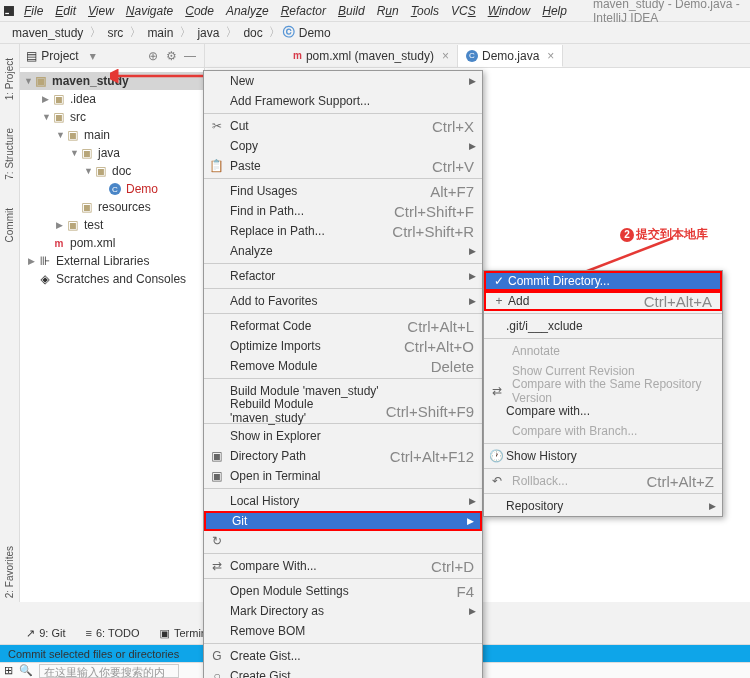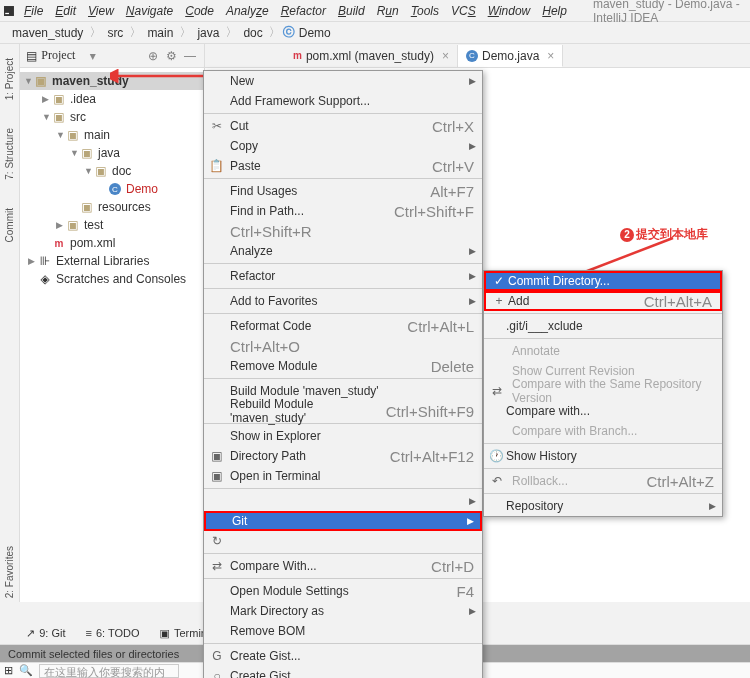--- a/index.html
+++ b/index.html
@@ -16,21 +16,21 @@
     .bc-sep { color: #999; padding: 0 2px; }
     .bc-icon { color: #5896d6; font-weight: bold; }
     
     .main { display: flex; height: calc(100% - 120px); }
     
     .left-tabs { width: 20px; background: #f2f2f2; border-right: 1px solid #ddd; display: flex; flex-direction: column; align-items: center; gap: 20px; padding-top: 10px; }
     .left-tab { writing-mode: vertical-rl; transform: rotate(180deg); font-size: 10px; color: #555; cursor: pointer; padding: 4px 2px; }
     
     .project-panel { width: 185px; background: #fff; border-right: 1px solid #ddd; }
     .project-header { display: flex; align-items: center; height: 24px; background: #f2f2f2; border-bottom: 1px solid #ddd; padding: 0 6px; gap: 4px; }
-    .project-header-text { flex: 1; font-family: Liberation Serif, serif; }
+    .project-header-text { flex: 1; }
     .toolbar-icon { width: 14px; height: 14px; cursor: pointer; opacity: 0.6; }
     
     .tree { padding: 4px 0; }
     .tree-row { display: flex; align-items: center; height: 18px; padding: 0 4px; cursor: pointer; }
     .tree-row.selected { background: #d5d5d5; font-weight: bold; }
     .tree-indent { display: inline-block; }
     .tree-arrow { width: 10px; display: inline-block; color: #888; font-size: 9px; }
     .tree-icon { width: 14px; height: 12px; display: inline-flex; align-items: center; justify-content: center; margin-right: 4px; }
     .folder-icon { color: #b8a679; }
     .file-icon-m { color: #d73a49; font-weight: bold; font-size: 10px; }
@@ -58,21 +58,21 @@
     .cm-item.highlighted .cm-icon { color: #fff; }
     .cm-redbox { border: 2px solid red; margin: 0; }
     
     .submenu { position: absolute; left: 483px; top: 270px; width: 240px; background: #f2f2f2; border: 1px solid #999; box-shadow: 2px 2px 6px rgba(0,0,0,0.3); z-index: 11; }
     .submenu .cm-item { padding-left: 22px; }
     .cm-item.disabled { color: #aaa; padding-left: 28px; }
     
     .bottom-tabs { position: absolute; bottom: 34px; left: 20px; display: flex; align-items: center; height: 22px; gap: 8px; }
     .bottom-tab { display: flex; align-items: center; gap: 4px; padding: 2px 6px; font-size: 11px; cursor: pointer; }
     
-    .status-bar { position: absolute; bottom: 16px; left: 0; width: 100%; height: 18px; background: #a3a3a3; border-top: 1px solid #ddd; display: flex; align-items: center; padding: 0 8px; font-size: 11px; }
+    .status-bar { position: absolute; bottom: 16px; left: 0; width: 100%; height: 18px; background: #0ea5e9; border-top: 1px solid #ddd; display: flex; align-items: center; padding: 0 8px; font-size: 11px; }
     
     .taskbar { position: absolute; bottom: 0; left: 0; width: 100%; height: 16px; background: #fafafa; border-top: 1px solid #ddd; display: flex; align-items: center; padding: 0 4px; gap: 6px; font-size: 11px; }
     .search-box { border: 1px solid #ccc; padding: 0 4px; height: 14px; width: 140px; color: #999; }
     
     .annotation { position: absolute; color: #e53935; font-size: 12px; font-weight: bold; pointer-events: none; }
     .ann-circle { display: inline-block; width: 14px; height: 14px; border-radius: 50%; background: #e53935; color: #fff; text-align: center; line-height: 14px; font-size: 10px; margin-right: 2px; }
     .arrow-red { position: absolute; pointer-events: none; }
   </style>
 </head>
 <body>
@@ -262,20 +262,21 @@
     <div class="cm-sep"></div>
     <div class="cm-item">
       <span class="cm-label">Find Usages</span>
       <span class="cm-shortcut">Alt+F7</span>
     </div>
     <div class="cm-item">
       <span class="cm-label">Find in Path...</span>
       <span class="cm-shortcut">Ctrl+Shift+F</span>
     </div>
     <div class="cm-item">
+      <span class="cm-label">Replace in Path...</span>
       <span class="cm-shortcut">Ctrl+Shift+R</span>
     </div>
     <div class="cm-item">
       <span class="cm-label">Analyze</span>
       <span class="cm-arrow">▶</span>
     </div>
     <div class="cm-sep"></div>
     <div class="cm-item">
       <span class="cm-label">Refactor</span>
       <span class="cm-arrow">▶</span>
@@ -284,20 +285,21 @@
     <div class="cm-item">
       <span class="cm-label">Add to Favorites</span>
       <span class="cm-arrow">▶</span>
     </div>
     <div class="cm-sep"></div>
     <div class="cm-item">
       <span class="cm-label">Reformat Code</span>
       <span class="cm-shortcut">Ctrl+Alt+L</span>
     </div>
     <div class="cm-item">
+      <span class="cm-label">Optimize Imports</span>
       <span class="cm-shortcut">Ctrl+Alt+O</span>
     </div>
     <div class="cm-item">
       <span class="cm-label">Remove Module</span>
       <span class="cm-shortcut">Delete</span>
     </div>
     <div class="cm-sep"></div>
     <div class="cm-item">
       <span class="cm-label">Build Module 'maven_study'</span>
     </div>
@@ -313,20 +315,21 @@
       <span class="cm-icon">▣</span>
       <span class="cm-label">Directory Path</span>
       <span class="cm-shortcut">Ctrl+Alt+F12</span>
     </div>
     <div class="cm-item">
       <span class="cm-icon">▣</span>
       <span class="cm-label">Open in Terminal</span>
     </div>
     <div class="cm-sep"></div>
     <div class="cm-item">
+      <span class="cm-label">Local History</span>
       <span class="cm-arrow">▶</span>
     </div>
     <div class="cm-item highlighted cm-redbox">
       <span class="cm-label">Git</span>
       <span class="cm-arrow">▶</span>
     </div>
     <div class="cm-item">
       <span class="cm-icon">↻</span>
     </div>
     <div class="cm-sep"></div>

